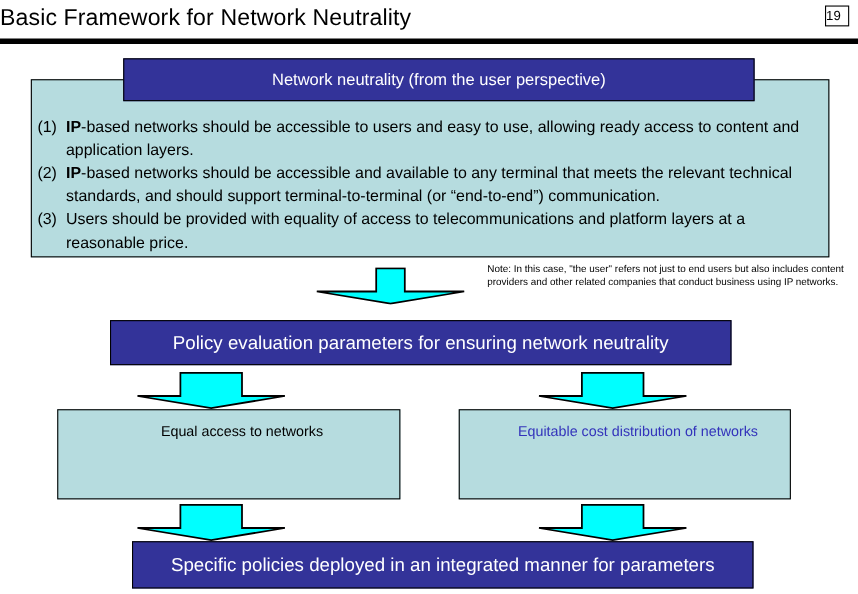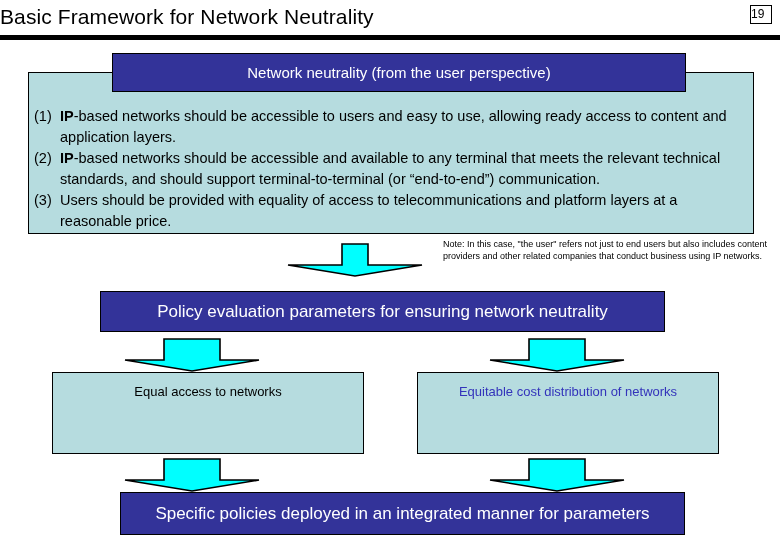--- a/index.html
+++ b/index.html
@@ -138,21 +138,21 @@
     height: 82px;
   }
   #param-right {
     left: 417px;
     top: 372px;
     width: 302px;
     height: 82px;
   }
   .param-title {
     position: absolute;
-    left: 0;
+    left: 12px;
     top: 11px;
     width: 100%;
     text-align: center;
     font-size: 13px;
   }
   .param-title.black { color: #000000; }
   .param-title.blue  { color: #3333bb; }
   .param-body {
     position: absolute;
     left: 8px;

